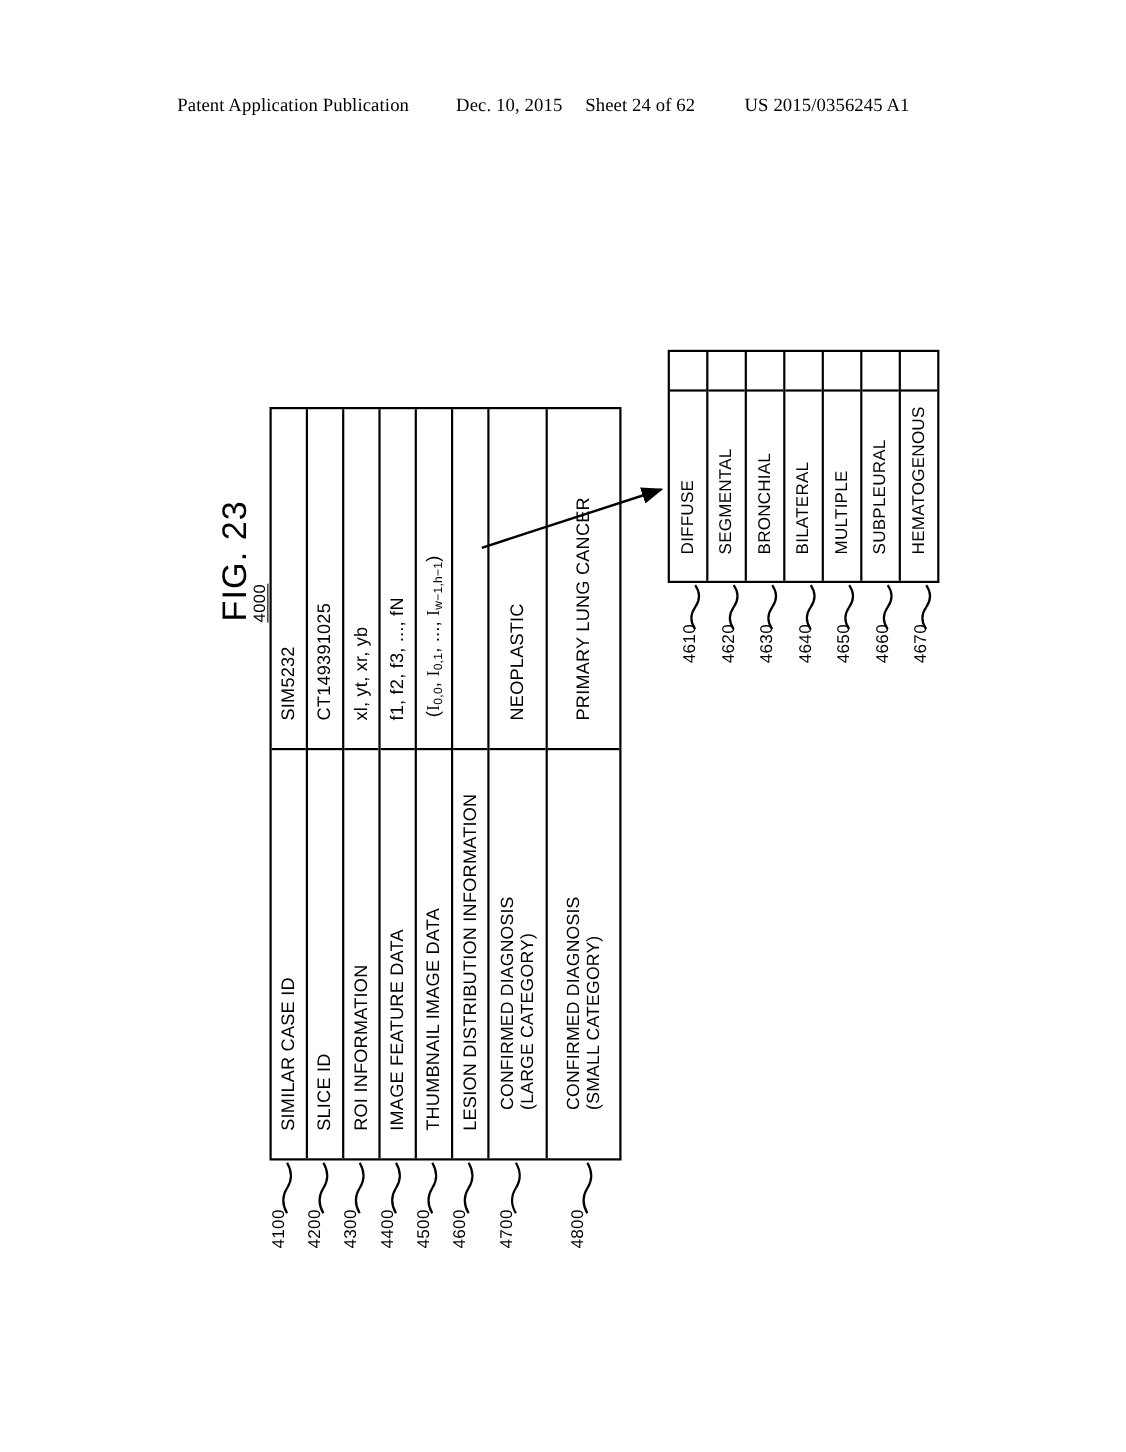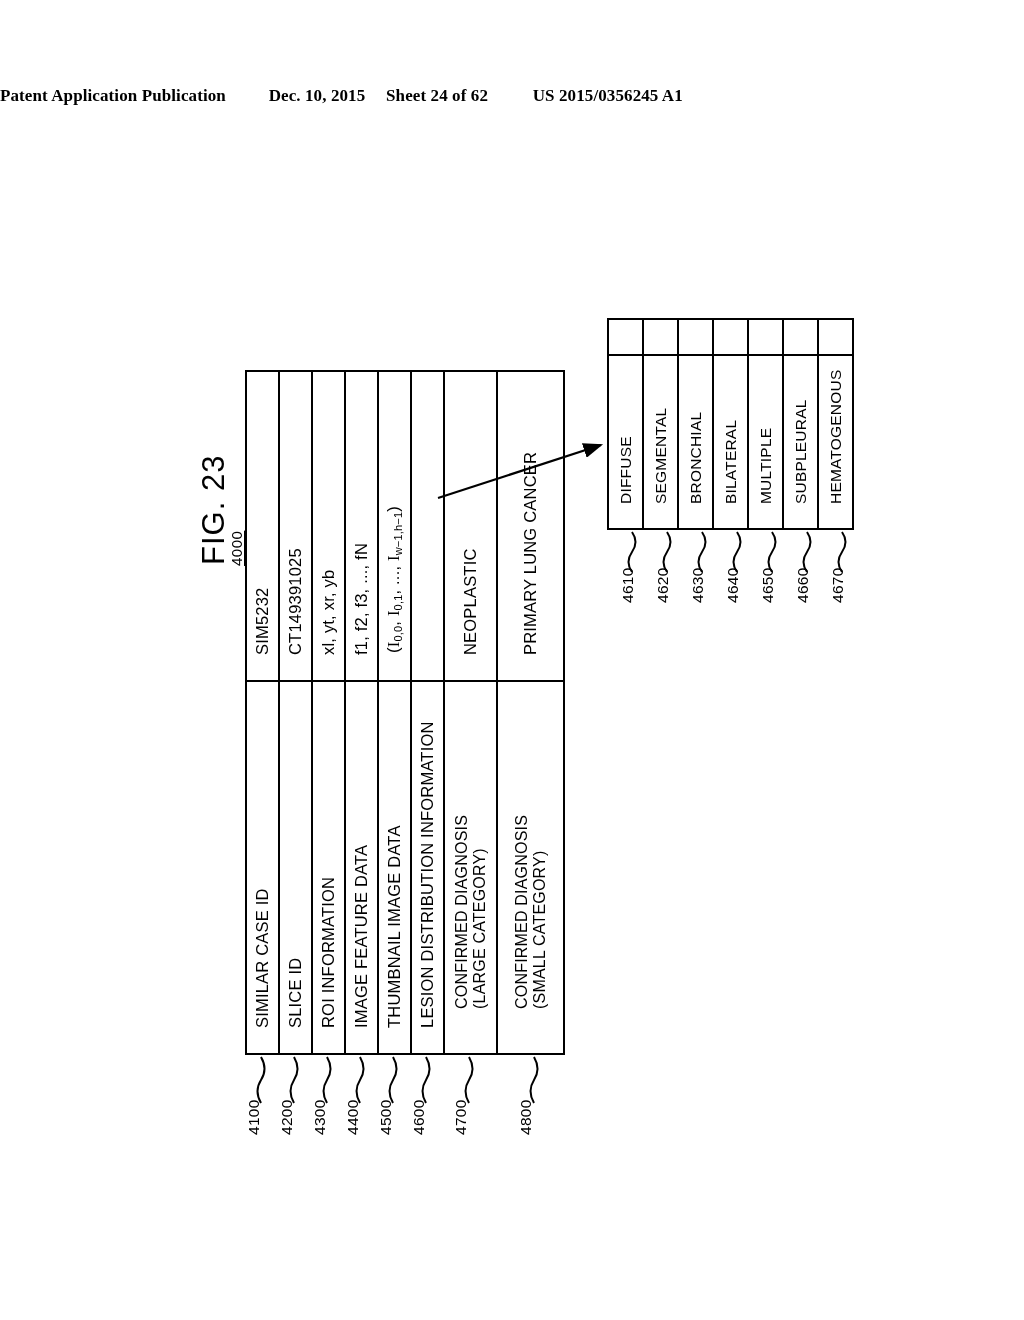--- a/index.html
+++ b/index.html
@@ -15,23 +15,23 @@
     color: #000000;
     overflow: hidden;
   }
 
   
   #patent-header {
     position: absolute;
     top: 86px;
     left: 0;
     width: 988px;
-    text-align: left;
+    text-align: center;
     font-family: "Liberation Serif", serif;
-    font-weight: bold;
+    font-weight: normal;
     font-size: 17px;
     letter-spacing: 0.1px;
     white-space: nowrap;
   }
   #patent-header .hseg { display: inline-block; }
   #patent-header .gap-lg { display: inline-block; width: 34px; }
   #patent-header .gap-md { display: inline-block; width: 12px; }
   #patent-header .gap-xl { display: inline-block; width: 36px; }
 
   

